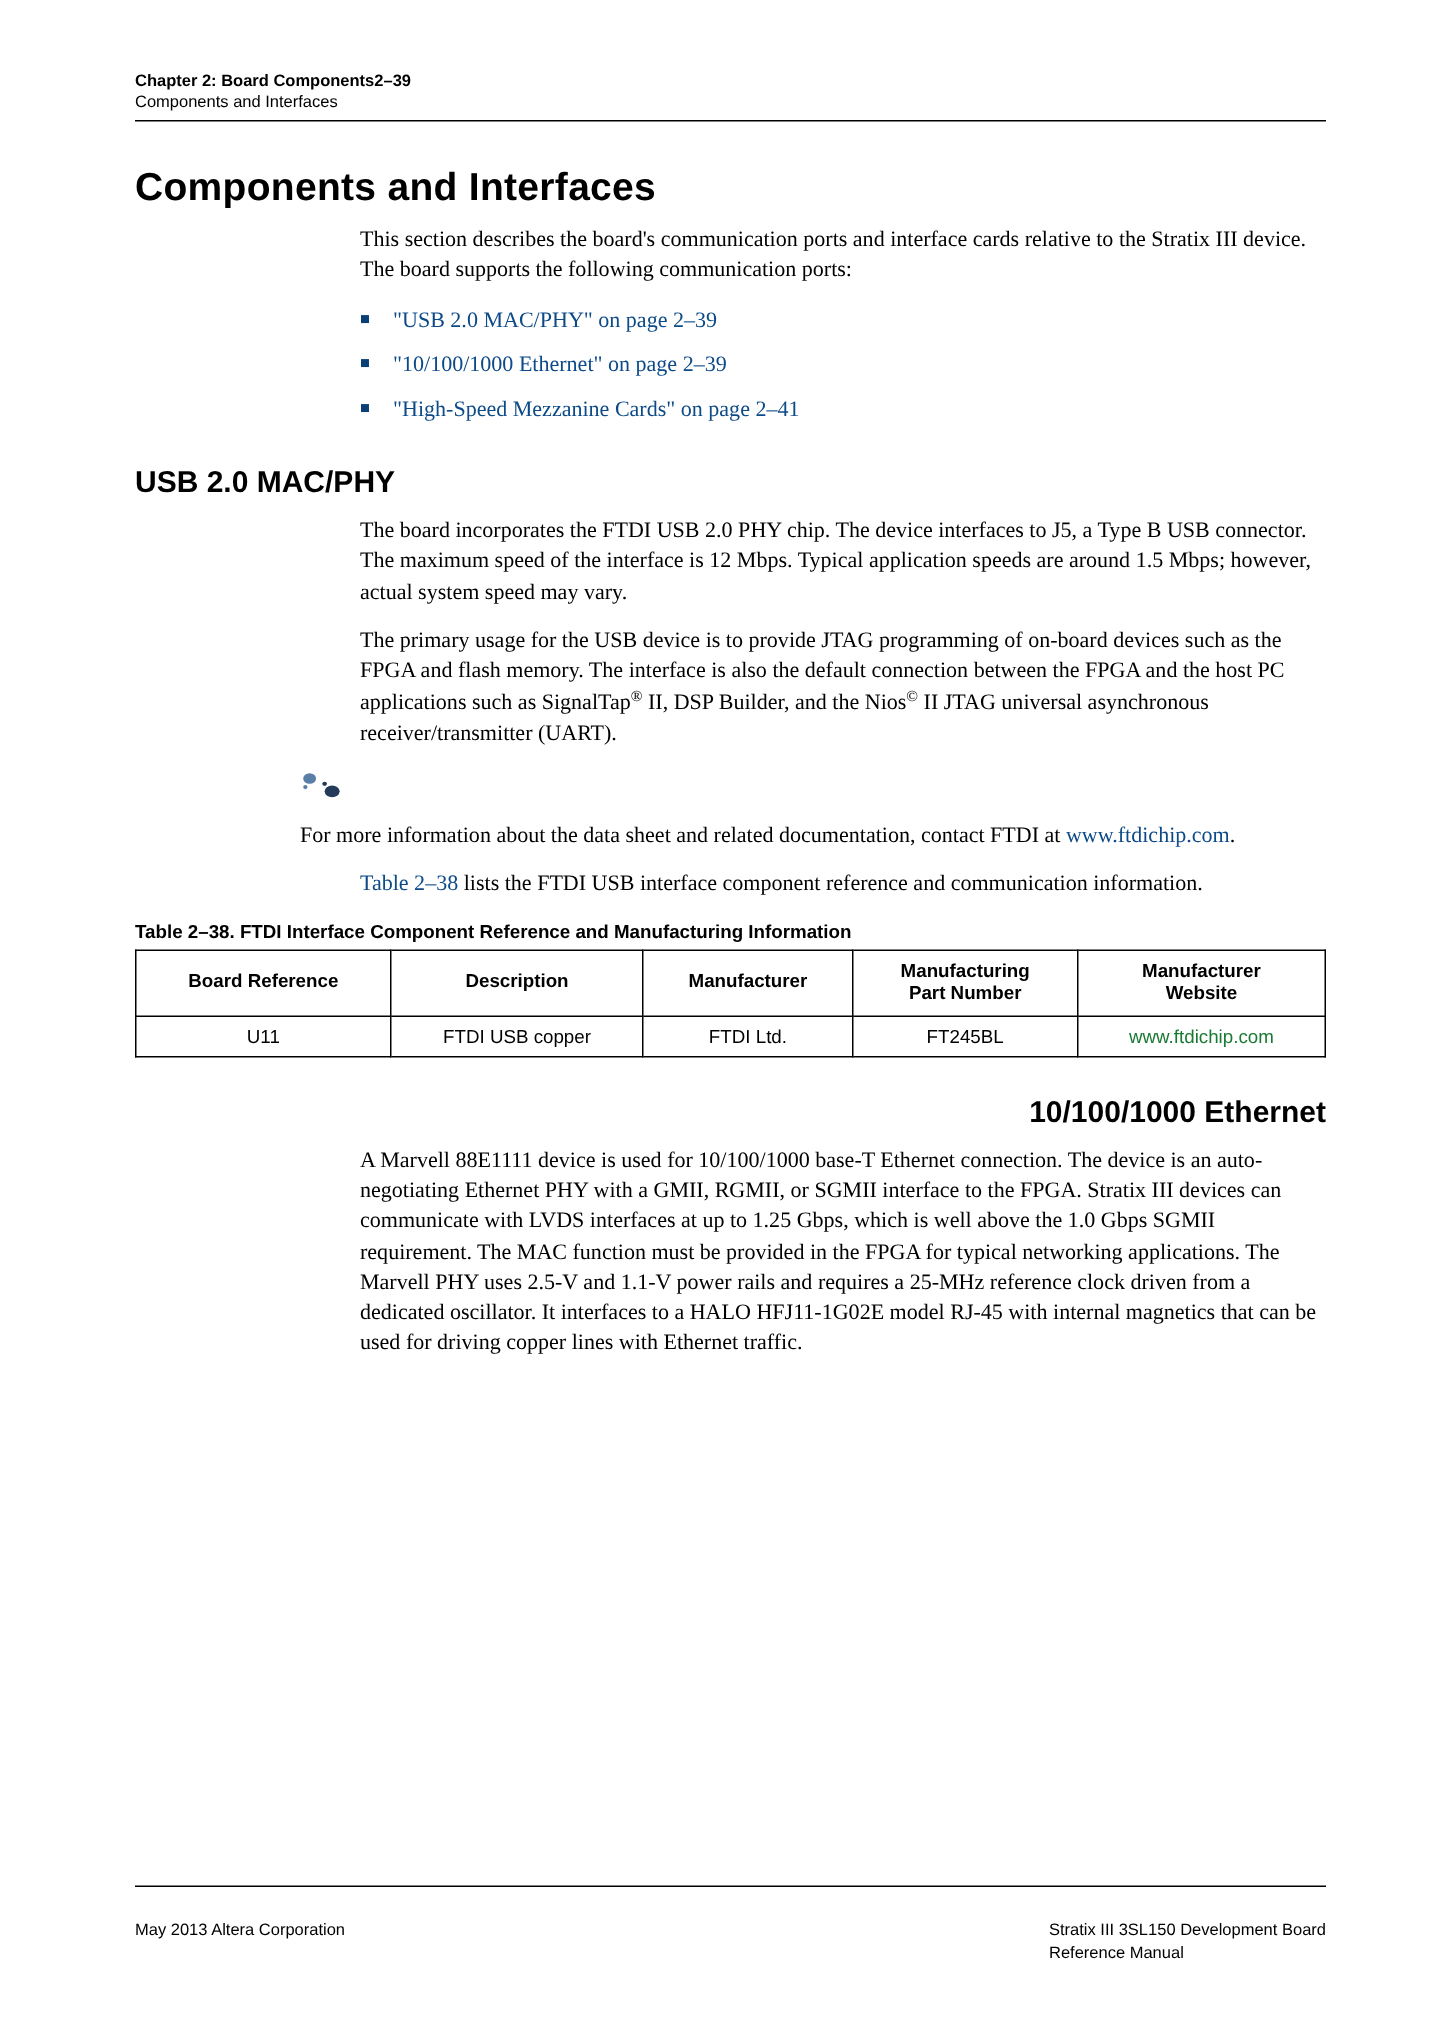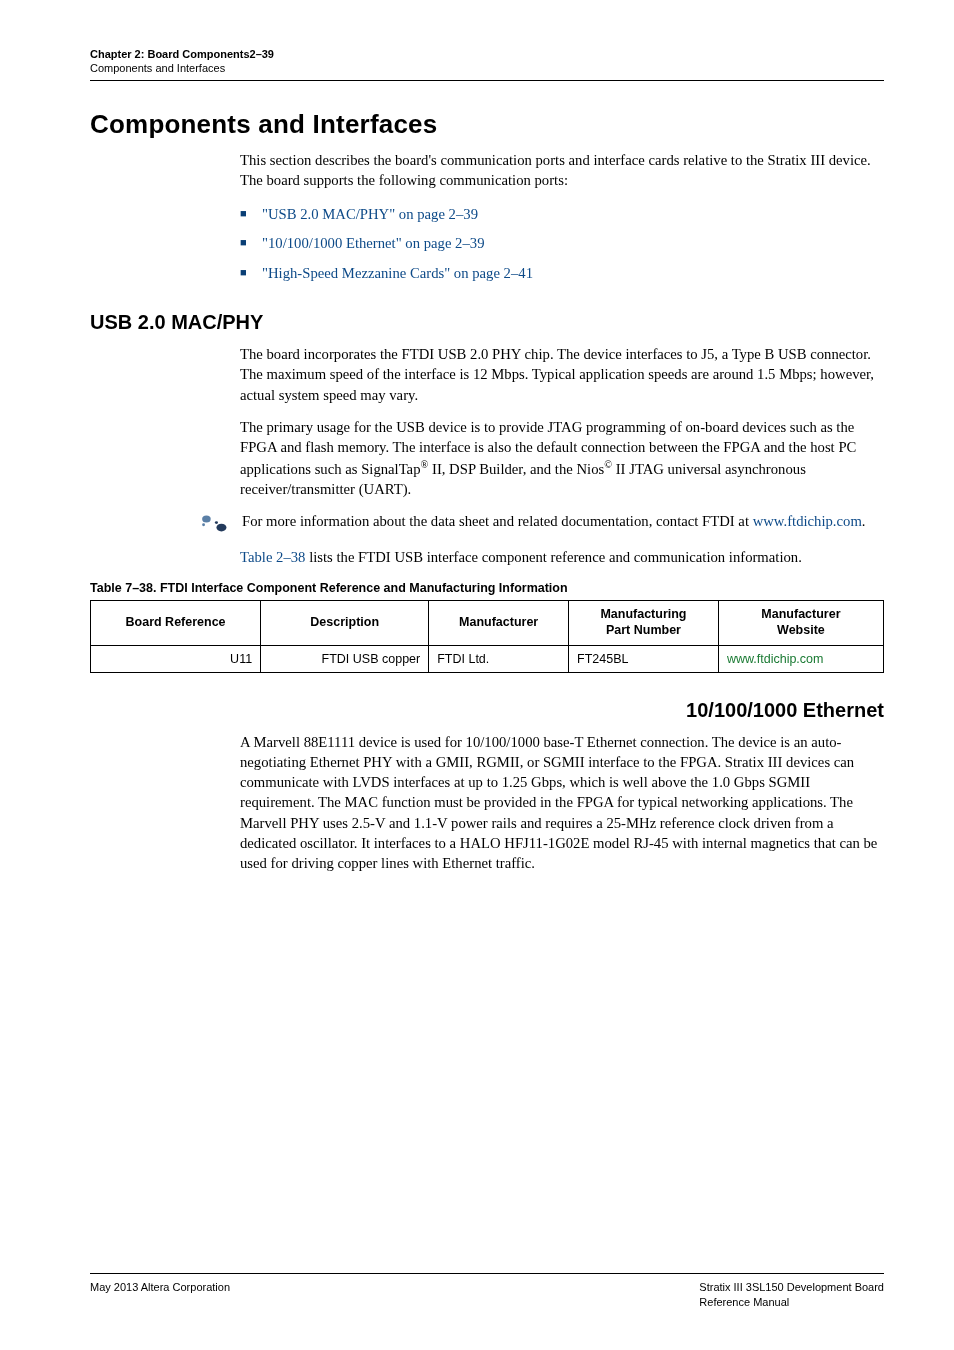--- a/index.html
+++ b/index.html
@@ -79,20 +79,21 @@
     top: 2px;
     font-size: 11px;
     color: #0a3f75;
   }
   .link-text { color: #0d4a88; }
   .note-row {
     display: flex;
     gap: 12px;
     margin: 8px 0 12px 0;
     align-items: flex-start;
+    flex-direction: column;
   }
   .note-icon {
     flex: 0 0 auto;
     width: 30px;
     height: 22px;
     margin-top: 2px;
   }
   .table-caption {
     font-family: "Helvetica Neue", Arial, sans-serif;
     font-weight: 800;
@@ -107,29 +108,29 @@
   }
   table.data th, table.data td {
     border: 1px solid #000;
     padding: 6px 8px;
   }
   table.data th {
     font-weight: 800;
     text-align: center;
     line-height: 1.25;
   }
-  table.data td.center { }
-  table.data td.left { text-align: right; }
+  table.data td.center { text-align: center; }
+  table.data td.left { text-align: center; }
   .footer {
     position: absolute;
     bottom: 40px;
     left: 90px;
     right: 70px;
     border-top: 1px solid #000;
-    padding-top: 6px;
+    padding-top: 22px;
     display: flex;
     justify-content: space-between;
     font-family: "Helvetica Neue", Arial, sans-serif;
     font-size: 11px;
     line-height: 1.35;
   }
   .footer .right { text-align: left; }
   sup { font-size: 0.7em; }
 </style>
 </head>
@@ -176,21 +177,21 @@
       <span>For more information about the data sheet and related documentation, contact FTDI at </span><span class="link-text">www.ftdichip.com</span><span>.</span>
     </p>
   </div>
 
   <div class="body-indent">
     <p>
       <span class="link-text">Table 2–38</span><span> lists the FTDI USB interface component reference and communication information.</span>
     </p>
   </div>
 
-  <div class="table-caption">Table 7–38.  FTDI Interface Component Reference and Manufacturing Information</div>
+  <div class="table-caption">Table 2–38.  FTDI Interface Component Reference and Manufacturing Information</div>
   <table class="data">
     <thead>
       <tr>
         <th>Board Reference</th>
         <th>Description</th>
         <th>Manufacturer</th>
         <th style="white-space:pre-line;">Manufacturing
 Part Number</th>
         <th style="white-space:pre-line;">Manufacturer
 Website</th>

